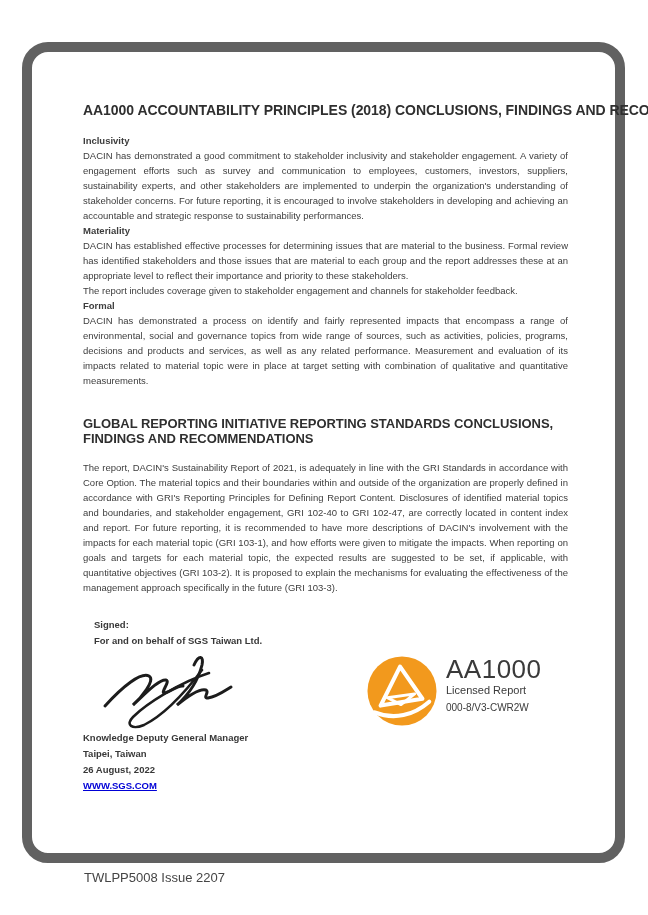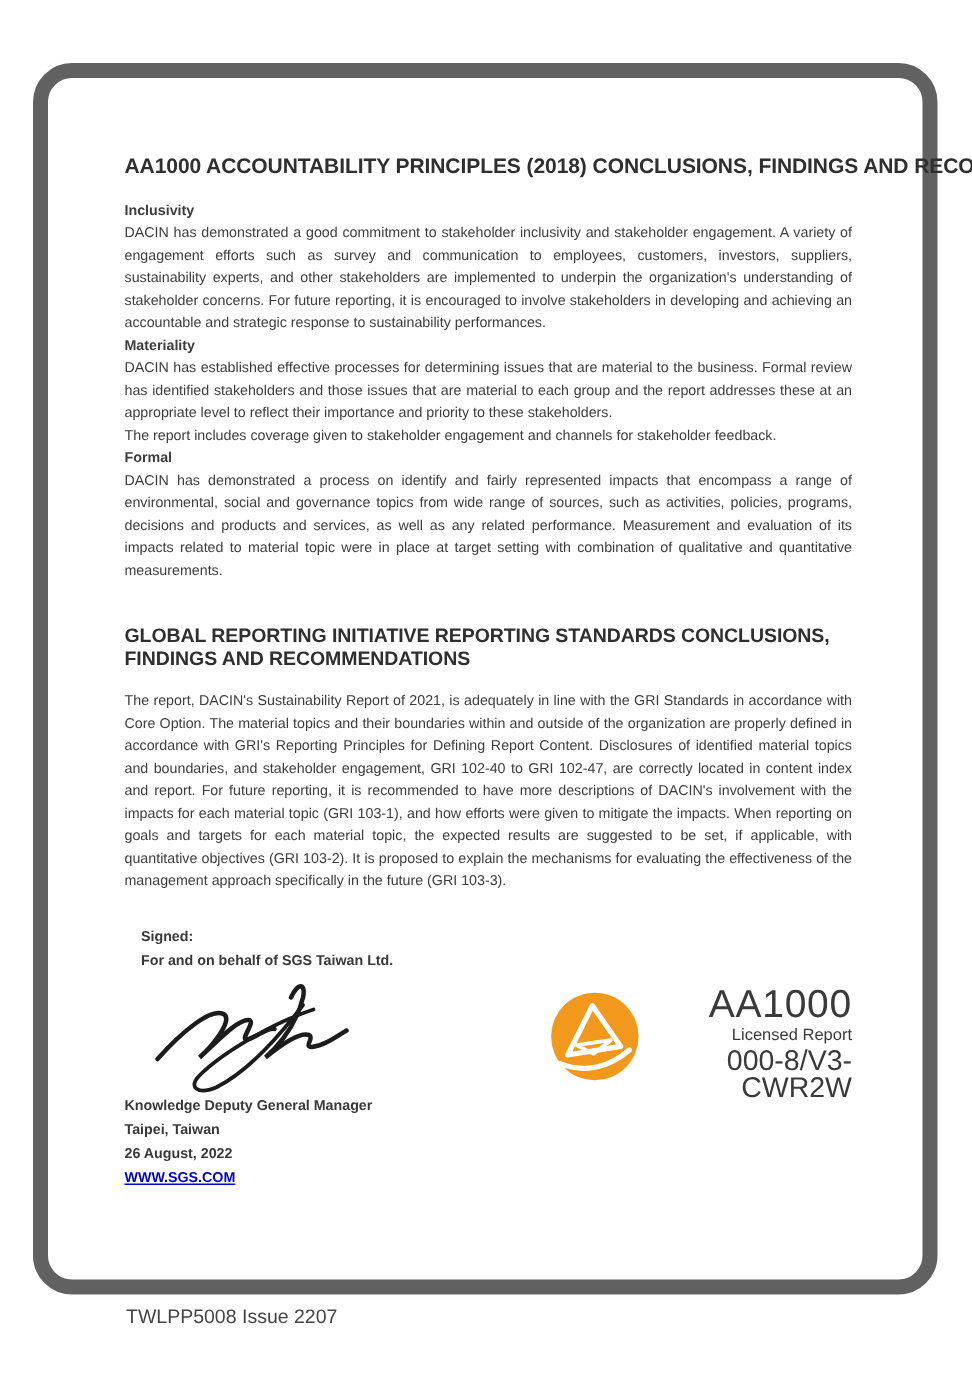--- a/index.html
+++ b/index.html
@@ -65,38 +65,37 @@
   }
   .signature-svg {
     position: absolute;
     left: 16px; top: 0px;
   }
   .aa-badge {
     position: absolute;
     left: 284px; top: 8px;
     display: flex;
     align-items: flex-start;
-    text-align: right;
   }
   .aa-badge-text {
     margin-left: 9px;
     color: #3a3a3a;
   }
   .aa-badge-title {
     font-size: 26px;
     line-height: 26px;
     font-weight: 400;
     letter-spacing: 0.5px;
   }
   .aa-badge-subtitle {
     font-size: 11px;
     line-height: 17px;
   }
   .aa-badge-license {
-    font-size: 19px;
+    font-size: 10px;
     line-height: 18px;
   }
   .signatory-block {
     font-weight: bold;
     line-height: 16px;
     color: #383838;
   }
   .website-link {
     color: #0000d6;
     text-decoration: underline;

